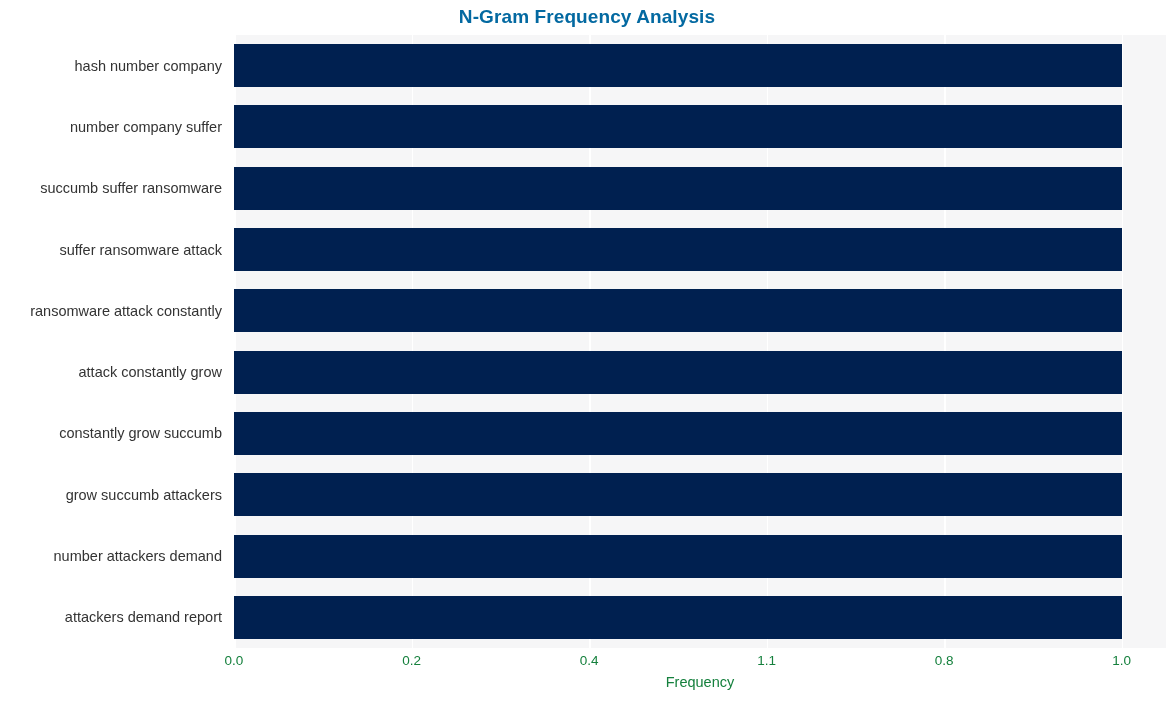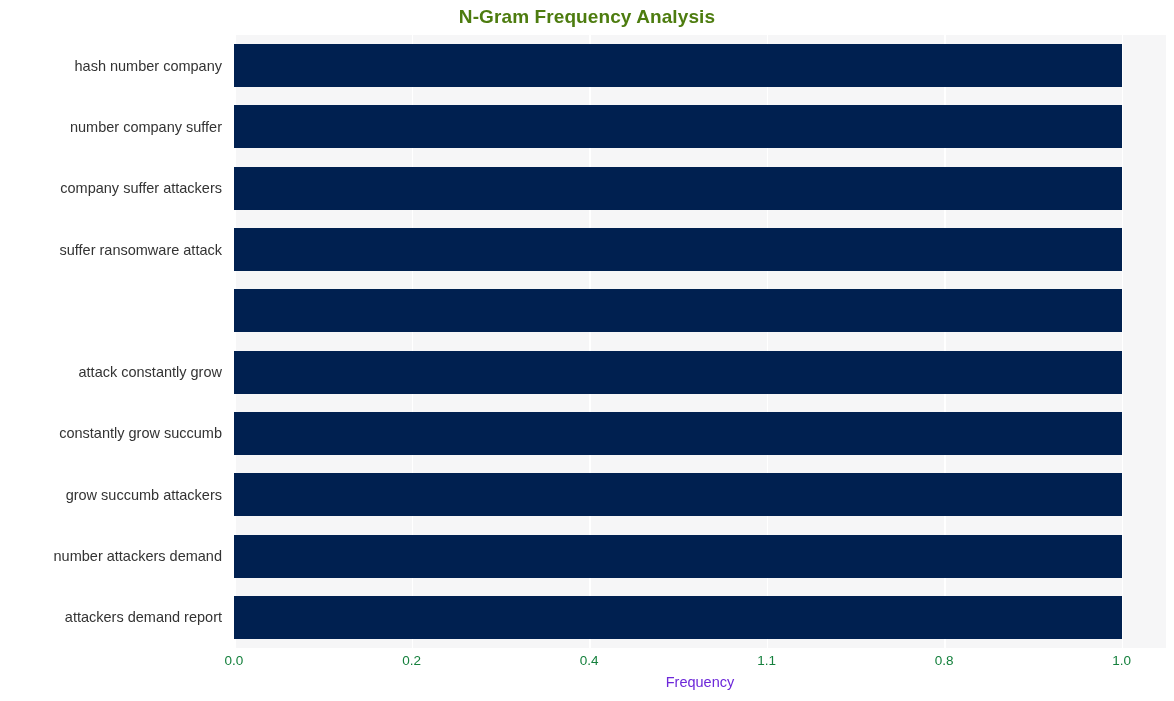--- a/index.html
+++ b/index.html
@@ -26,21 +26,21 @@
 
   
   #chart-title {
     position: absolute;
     left: 0;
     top: 6px;
     width: 1174px;
     text-align: center;
     font-size: 19px;
     font-weight: bold;
-    color: #4d7c0f;
+    color: #0369a1;
     letter-spacing: 0.1px;
   }
 
   
   #plot-area {
     position: absolute;
     left: 234px;
     top: 35px;
     width: 932px;
     height: 613px;
@@ -112,21 +112,21 @@
   }
 
   
   #xaxis-label {
     position: absolute;
     left: 234px;
     top: 674px;
     width: 932px;
     text-align: center;
     font-size: 14.5px;
-    color: #6d28d9;
+    color: #15803d;
   }
 </style>
 </head>
 <body>
 
 <div id="figure">
 
   <div id="chart-title">N-Gram Frequency Analysis</div>
 
   <div id="plot-area">
@@ -148,22 +148,23 @@
         <div class="bar" style="top: 376.95px; width: 887.619px; background: rgb(0, 32, 80);"></div>
         <div class="bar" style="top: 438.25px; width: 887.619px; background: rgb(0, 32, 80);"></div>
         <div class="bar" style="top: 499.55px; width: 887.619px; background: rgb(0, 32, 80);"></div>
         <div class="bar" style="top: 560.85px; width: 887.619px; background: rgb(0, 32, 80);"></div>
       </div>
   </div>
 
   <div id="ytick-layer">
       <div class="ytick" style="top: 22.65px;">hash number company</div>
       <div class="ytick" style="top: 83.95px;">number company suffer</div>
-      <div class="ytick" style="top: 145.25px;">company suffer attackers</div>
+      <div class="ytick" style="top: 145.25px;">succumb suffer ransomware</div>
       <div class="ytick" style="top: 206.55px;">suffer ransomware attack</div>
+      <div class="ytick" style="top: 267.85px;">ransomware attack constantly</div>
       <div class="ytick" style="top: 329.15px;">attack constantly grow</div>
       <div class="ytick" style="top: 390.45px;">constantly grow succumb</div>
       <div class="ytick" style="top: 451.75px;">grow succumb attackers</div>
       <div class="ytick" style="top: 513.05px;">number attackers demand</div>
       <div class="ytick" style="top: 574.35px;">attackers demand report</div>
     </div>
 
   <div id="xtick-layer">
       <div class="xtick" style="left: 234px;">0.0</div>
       <div class="xtick" style="left: 411.524px;">0.2</div>

